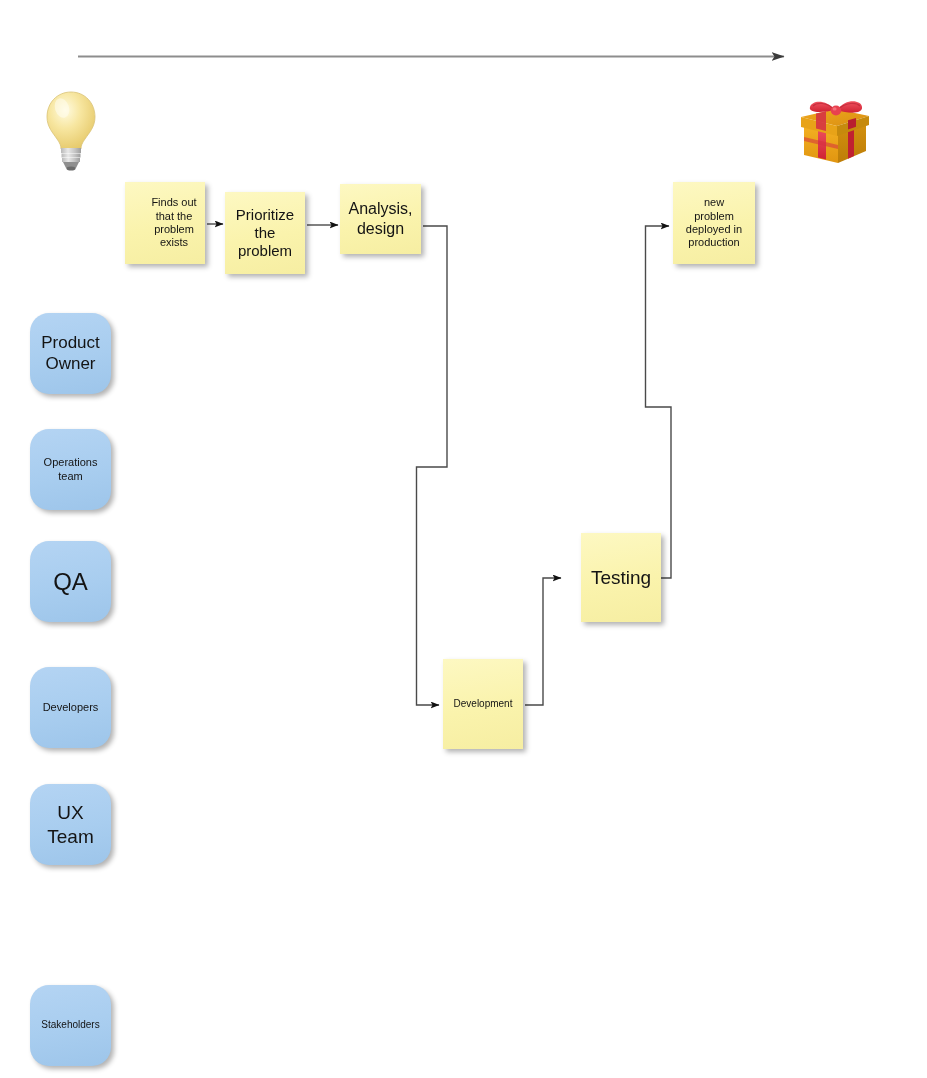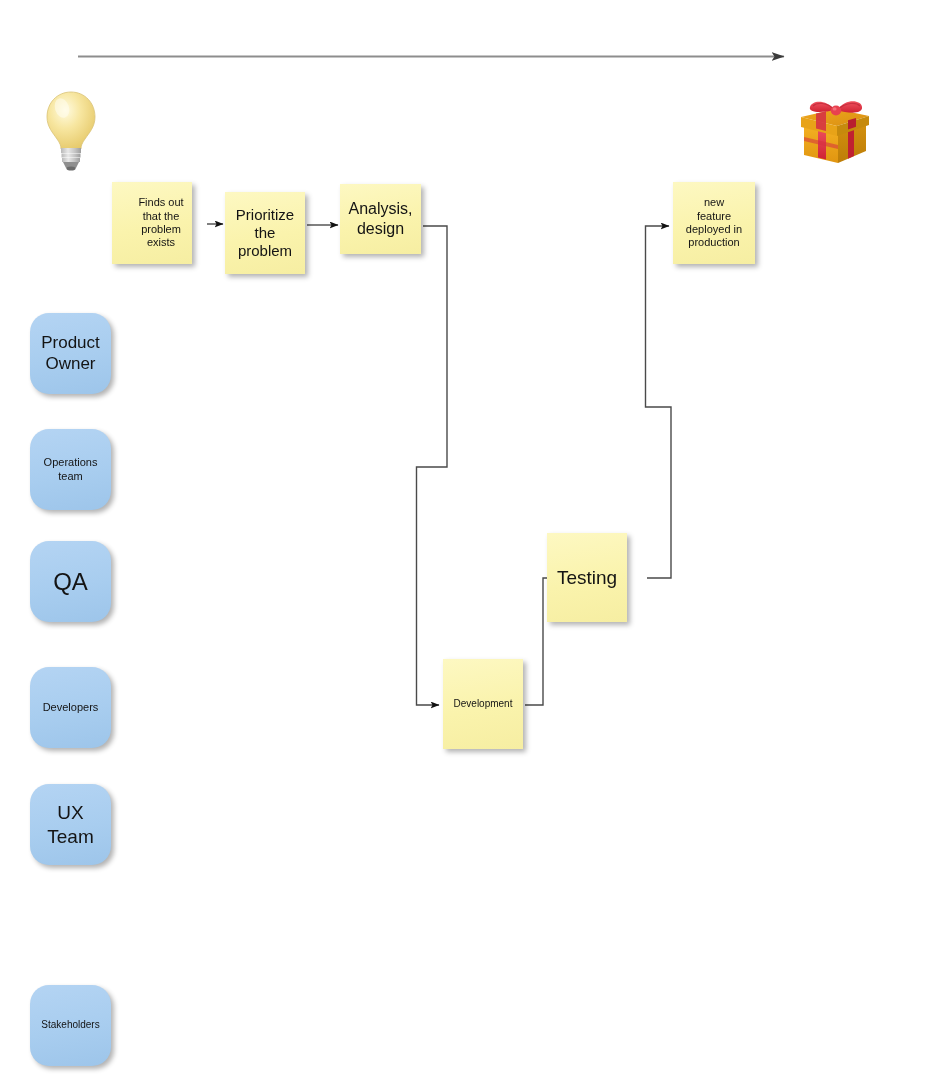--- a/index.html
+++ b/index.html
@@ -181,46 +181,46 @@
       <path d="M41,17 C50,5 65,7 66,14 C67,21 53,21 41,17 Z" fill="url(#ribbonG)"></path>
 
       <path d="M39,17 C31,9 21,9 17,13" fill="none" stroke="#a91a2b" stroke-width="1.1" opacity="0.5"></path>
       <path d="M41,17 C50,9 60,9 64,13" fill="none" stroke="#a91a2b" stroke-width="1.1" opacity="0.5"></path>
 
       <ellipse cx="40" cy="17.5" rx="5.2" ry="5" fill="#e8414f"></ellipse>
       <ellipse cx="38.6" cy="15.9" rx="2" ry="1.7" fill="#f77a84" opacity="0.8"></ellipse>
     </svg>
   </div>
 
-  <div class="note yellow" style="left:112px; top:182px; width:80px; height:82px; font-size:11px;padding-left:23px;">
+  <div class="note yellow" style="left:125px; top:182px; width:80px; height:82px; font-size:11px;padding-left:23px;">
     <span class="txt">Finds out
 that the
 problem
 exists</span>
   </div>
 
   <div class="note yellow" style="left:225px; top:192px; width:80px; height:82px; font-size:15px;">
     <span class="txt">Prioritize
 the
 problem</span>
   </div>
 
   <div class="note yellow" style="left:340px; top:184px; width:81px; height:70px; font-size:16px;">
     <span class="txt">Analysis,
 design</span>
   </div>
 
   <div class="note yellow" style="left:673px; top:182px; width:82px; height:82px; font-size:11px;">
     <span class="txt">new
-feature
+problem
 deployed in
 production</span>
   </div>
 
-  <div class="note yellow" style="left:547px; top:533px; width:80px; height:89px; font-size:19px;">
+  <div class="note yellow" style="left:581px; top:533px; width:80px; height:89px; font-size:19px;">
     <span class="txt">Testing</span>
   </div>
 
   <div class="note yellow" style="left:443px; top:659px; width:80px; height:90px; font-size:10px;">
     <span class="txt">Development</span>
   </div>
 
   <div class="note blue" style="left:30px; top:313px; width:81px; height:81px; font-size:17px;">
     <span class="txt">Product
 Owner</span>

